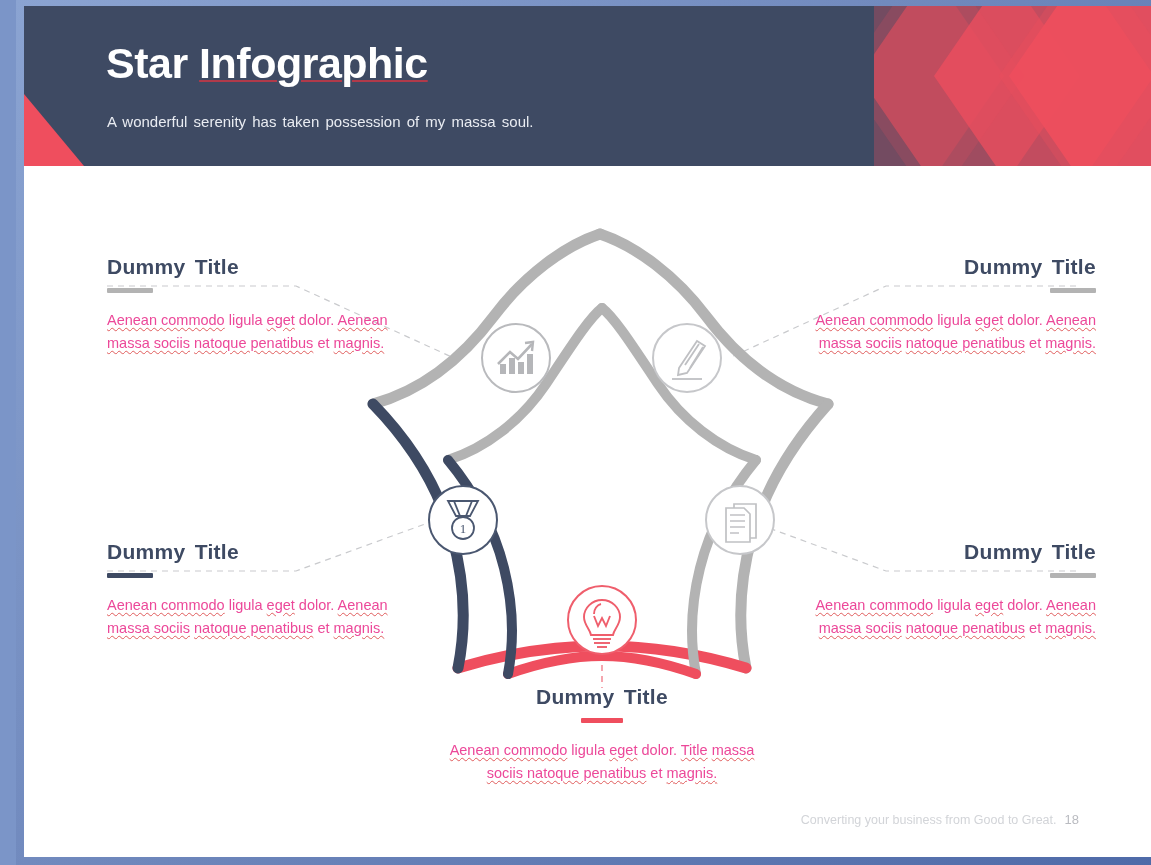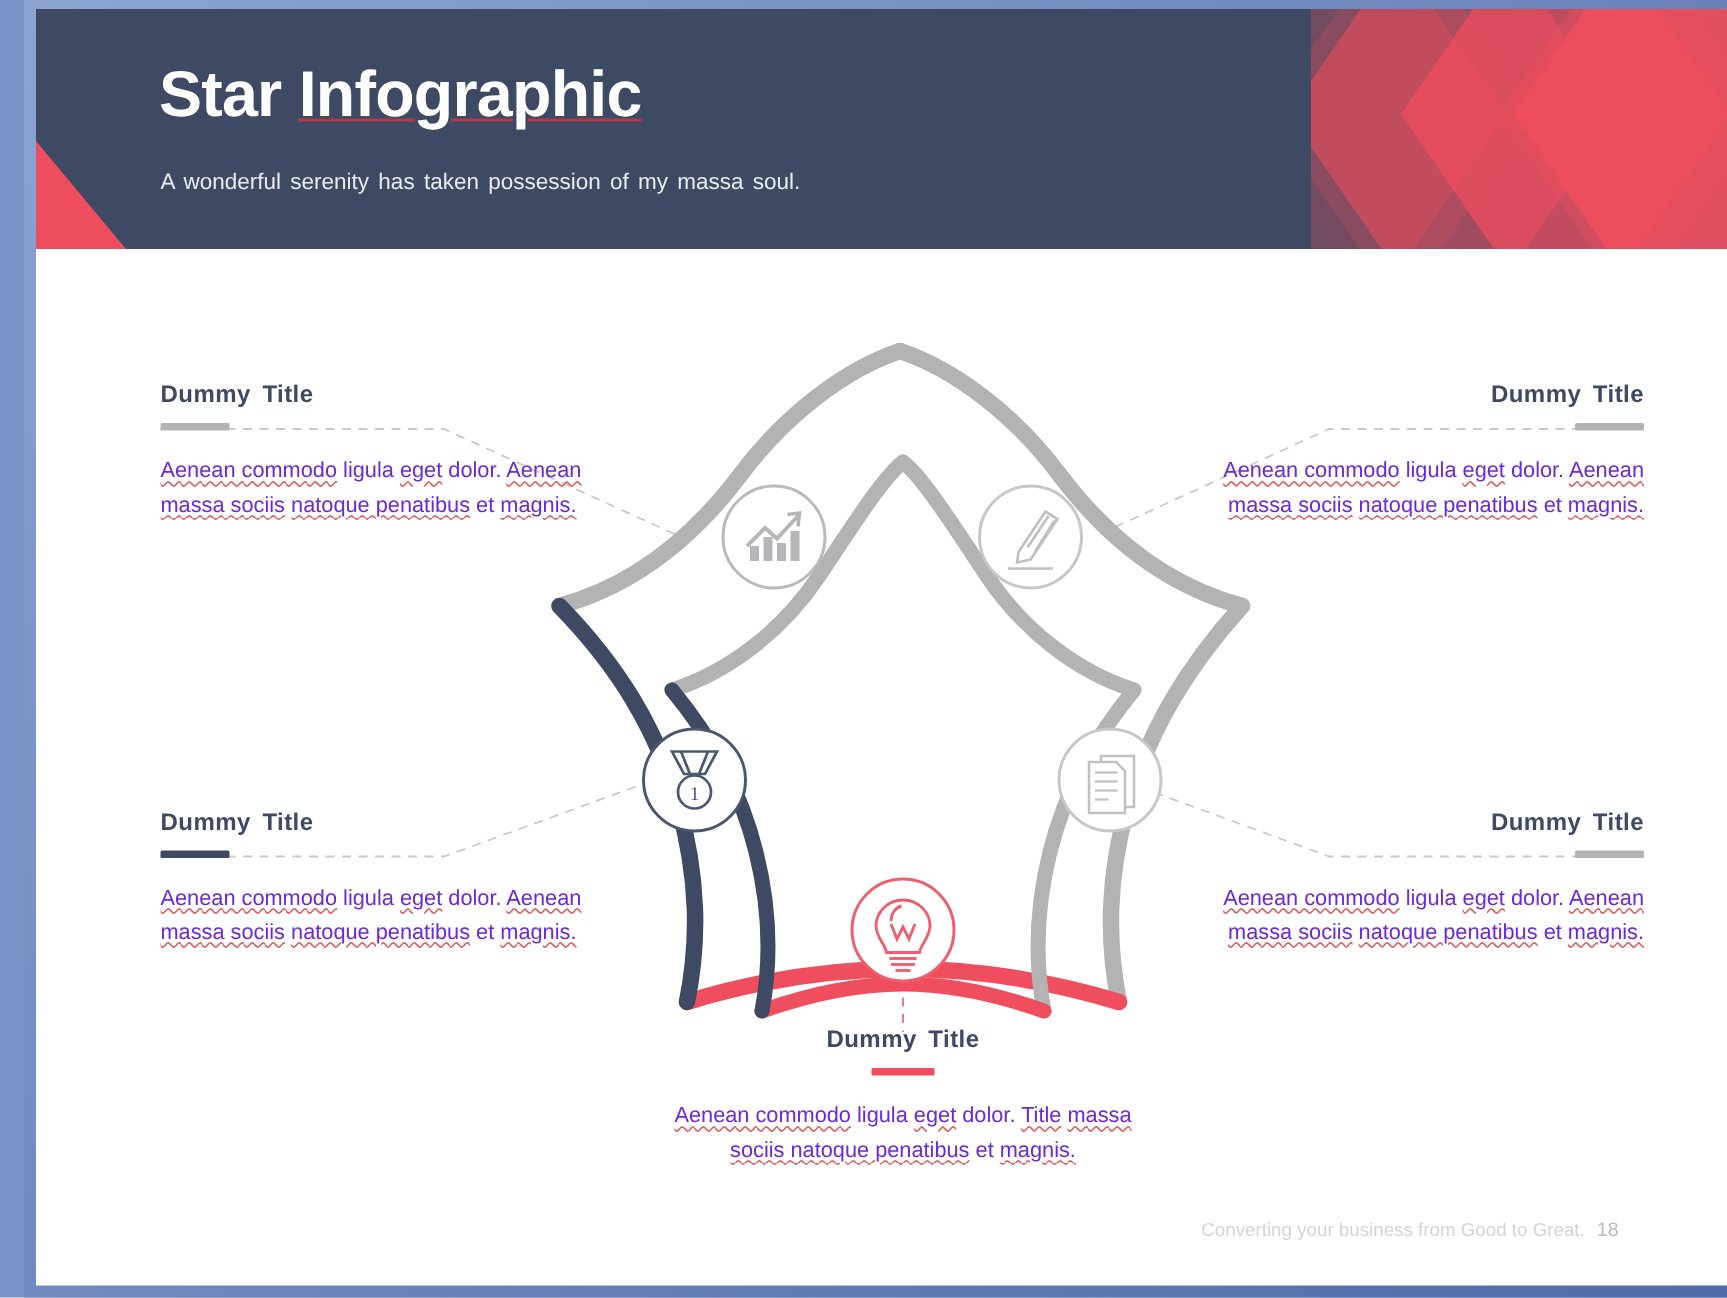--- a/index.html
+++ b/index.html
@@ -45,26 +45,26 @@
   .title .sp{ text-decoration:underline; text-decoration-color:#b03a4a;
     text-decoration-thickness:2px; text-underline-offset:2px;}
   .subtitle{
     position:absolute;left:83px;top:107px;
     font-size:15px;color:#e9ecf2;word-spacing:2px;white-space:nowrap;
   }
 
   
   .block{position:absolute;width:310px;}
   .block .b-title{
-    font-size:16px;font-weight:bold;color:#3e4a63;
+    font-size:21px;font-weight:bold;color:#3e4a63;
     letter-spacing:0.3px;word-spacing:3px;
   }
   .block .b-bar{height:5px;width:46px;margin-top:9px;border-radius:1px;}
   .block .b-body{
-    margin-top:16px;font-size:14.5px;line-height:22.5px;color:#6d28d9;
+    margin-top:16px;font-size:14.5px;line-height:22.5px;color:#ec4899;
   }
   .block.right{text-align:right;}
   .block.right .b-bar{margin-left:auto;}
   .block.center{text-align:center;width:340px;}
   .block.center .b-bar{margin-left:auto;margin-right:auto;width:42px;height:5px;}
 
   .sq{
     text-decoration:underline wavy #e05c5c;
     text-decoration-thickness:1px;
     text-underline-offset:2px;

